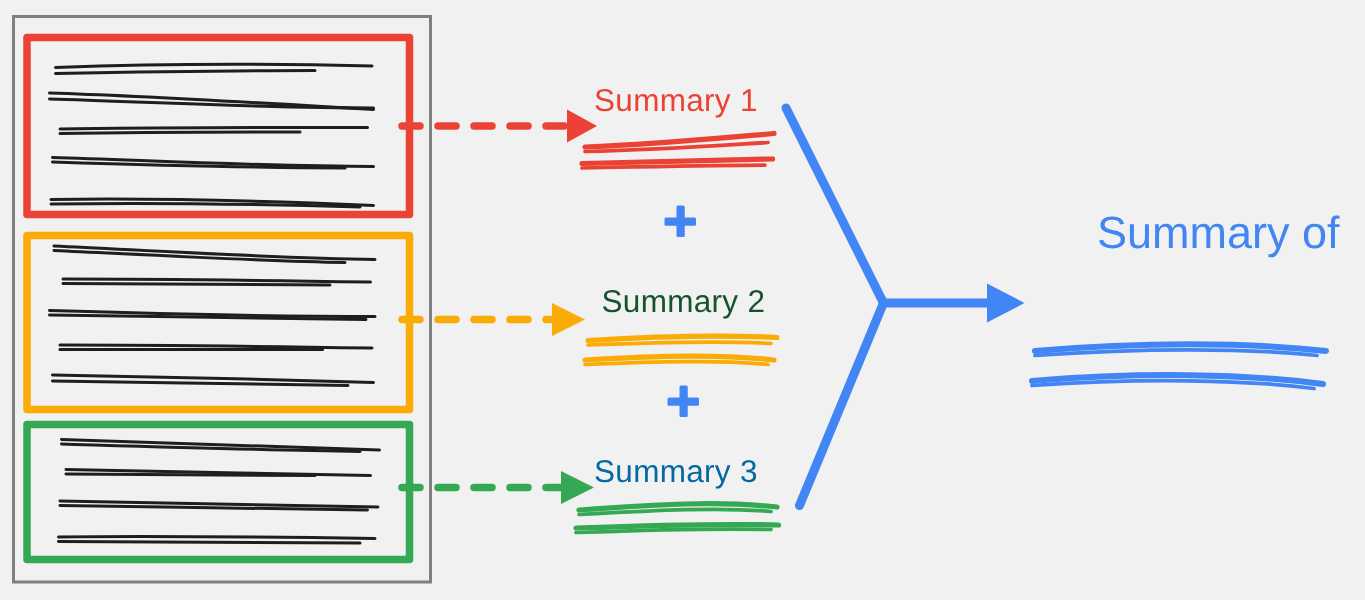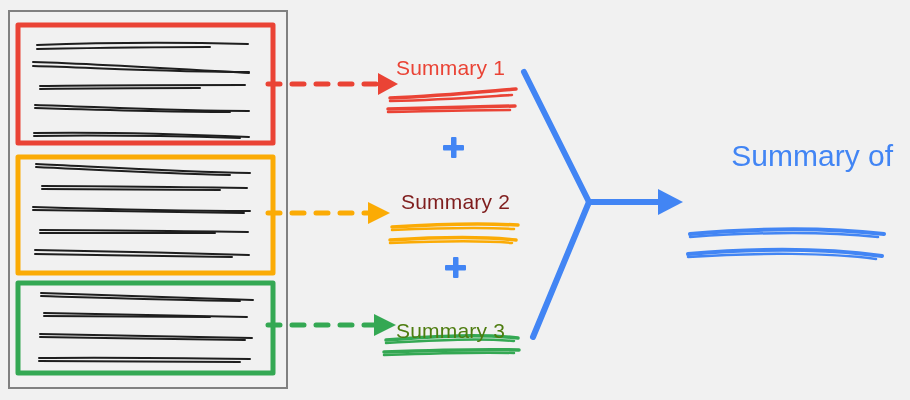--- a/index.html
+++ b/index.html
@@ -31,22 +31,22 @@
     font-family: "Liberation Sans", sans-serif;
     font-weight: 400;
     white-space: nowrap;
     user-select: none;
   }
   .summary-label {
     font-size: 21px;
     letter-spacing: 0.2px;
   }
   #label-summary-1 { left: 396px; top: 56px; color: #EA4335; }
-  #label-summary-2 { left: 401px; top: 190px; color: #7f1d1d; }
-  #label-summary-3 { left: 396px; top: 319px; color: #4d7c0f; }
+  #label-summary-2 { left: 401px; top: 190px; color: #14532d; }
+  #label-summary-3 { left: 396px; top: 303px; color: #0369a1; }
   #label-final {
     left: 703px;
     top: 137px;
     font-size: 30px;
     color: #4285F4;
     text-align: right;
     line-height: 38px;
     width: 190px;
     white-space: normal;
   }

